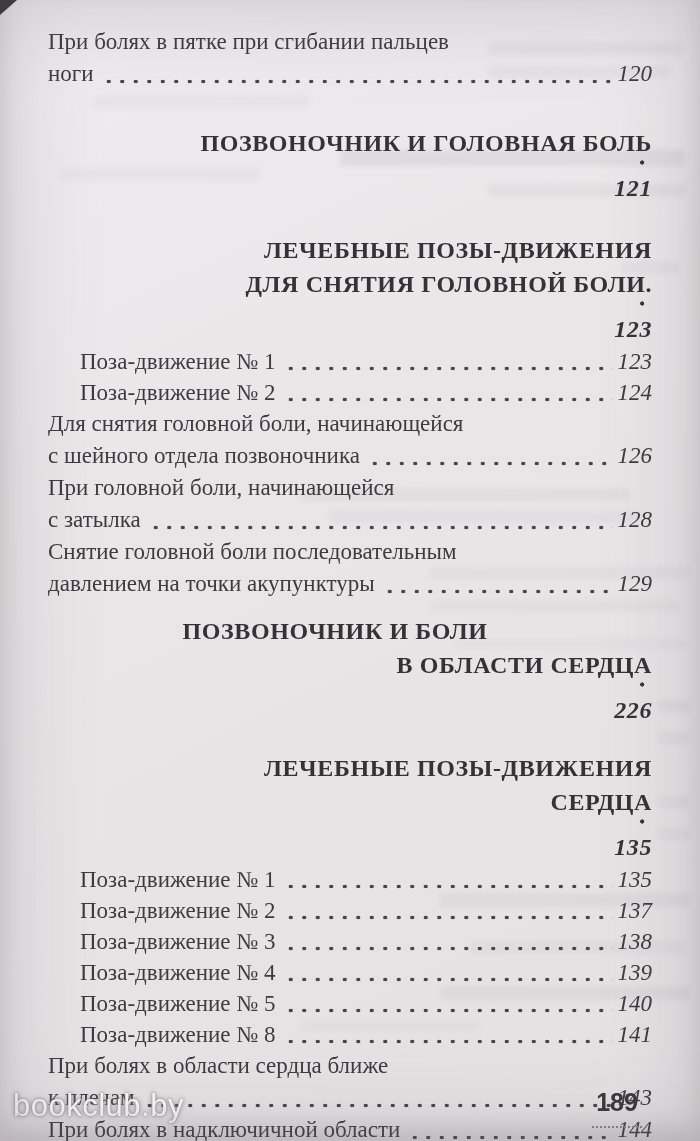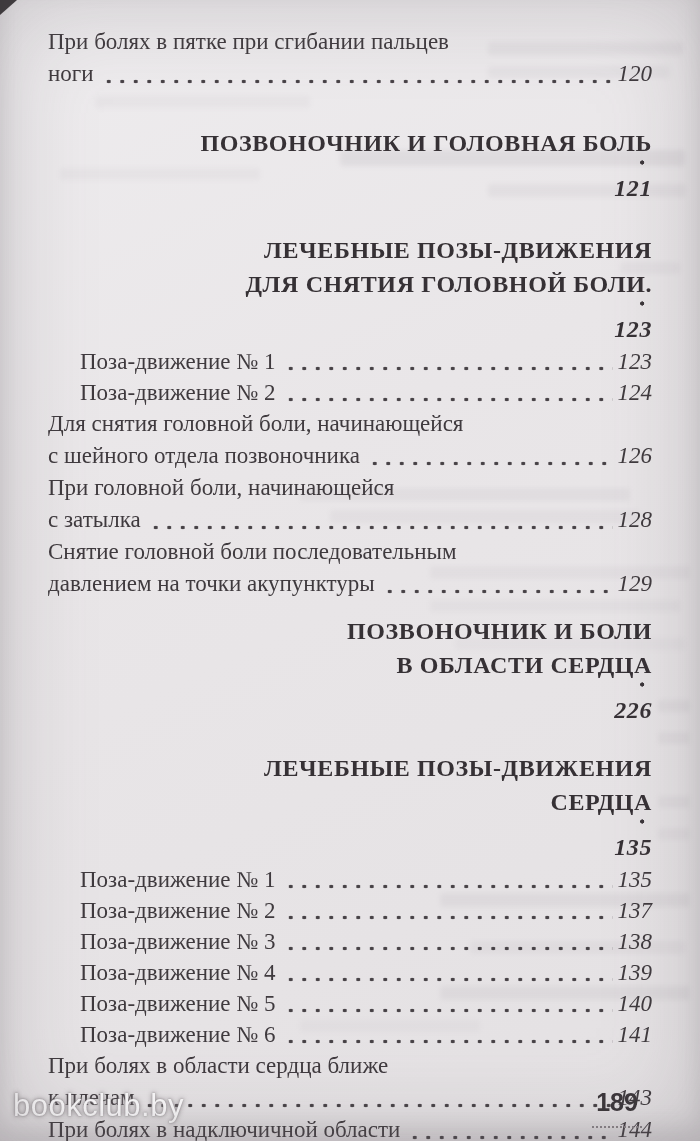--- a/index.html
+++ b/index.html
@@ -63,21 +63,21 @@
     color: #36313597;
     color: #363135;
     flex-direction: column;
   }
   .row.body   { padding-left: 30px; }
   .row.sub    { padding-left: 62px; line-height: 31px; }
 
   .gap-xl { margin-top: 36px; }
   .gap-lg { margin-top: 28px; }
   .gap-md { margin-top: 24px; }
-  .gap-sm { margin-top: 14px; }
+  .gap-sm { margin-top: 14px; align-items: center; }
 
   .leader {
     flex: 1 1 auto;
     height: 5px;
     margin: 0 5px 6px 8px;
     background-image: radial-gradient(circle, #47424631 1.7px, transparent 2.1px);
     background-image: radial-gradient(circle, #474246 1.7px, transparent 2.1px);
     background-size: 13.5px 5px;
     background-position: 0 50%;
     background-repeat: repeat-x;
@@ -245,21 +245,21 @@
       <span>Поза-движение № 4</span>
       <span class="leader"></span>
       <span class="pageno">139</span>
     </div>
     <div class="row sub">
       <span>Поза-движение № 5</span>
       <span class="leader"></span>
       <span class="pageno">140</span>
     </div>
     <div class="row sub">
-      <span>Поза-движение № 6</span>
+      <span>Поза-движение № 8</span>
       <span class="leader"></span>
       <span class="pageno">141</span>
     </div>
 
     <div class="row body">
       <span>При болях в области сердца ближе</span>
     </div>
     <div class="row body">
       <span>к плечам</span>
       <span class="leader"></span>

